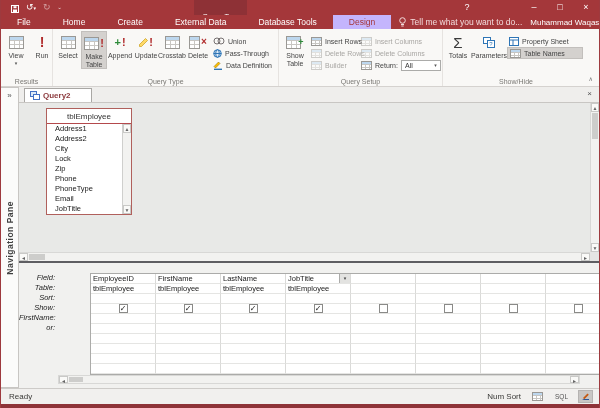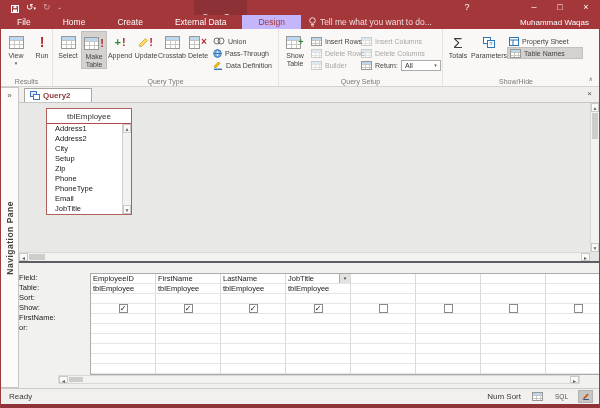--- a/index.html
+++ b/index.html
@@ -78,21 +78,21 @@
   .uhscroll{position:absolute;left:0;right:9px;bottom:0;height:9px;background:#F2F2F0;border-top:1px solid #D8D8D6;}
   .uhscroll .a{position:absolute;top:0;width:9px;height:100%;text-align:center;font-size:5px;color:#666;line-height:8px;background:#FAFAF8;border:1px solid #C9C9C7;}
   .uhscroll .a.l{left:0;} .uhscroll .a.r{right:0;}
   .uhscroll .thumb{position:absolute;left:10px;top:1px;bottom:1px;width:16px;background:#CDCDCB;}
   .ucorner{position:absolute;right:0;bottom:0;width:9px;height:9px;background:#E5E5E3;}
   .splitter{position:absolute;top:261px;left:18px;right:0;height:2px;background:#5E5E62;}
 
   
   .lower{position:absolute;top:263px;left:18px;right:0;bottom:20px;background:#F1F1EF;}
   .rowlabels{position:absolute;top:10px;left:0;width:39px;}
-  .rlabel{height:10px;font-size:7.5px;line-height:10px;text-align:left;padding-right:3px;color:#222;}
+  .rlabel{height:10px;font-size:7.5px;line-height:10px;text-align:right;padding-right:3px;color:#222;font-style:italic;}
   .gridwrap{position:absolute;top:10px;left:39px;border:1px solid #ABABA9;background:#fff;margin-left:32px;}
   .grow{display:flex;height:10px;}
   .gcell{width:65px;border-right:1px solid #DADAD8;border-bottom:1px solid #E5E5E3;font-size:7.5px;line-height:9px;padding-left:2px;color:#1a1a1a;background:#fff;overflow:hidden;white-space:nowrap;position:relative;flex:none;}
   .showcell{display:flex;align-items:center;justify-content:center;padding:0;}
   .cbx{width:9px;height:9px;border:1px solid #8A8A88;background:#fff;font-size:8px;line-height:7px;text-align:center;color:#222;}
   .combo{position:absolute;right:0;top:0;bottom:0;width:11px;background:#E3E3E1;border-left:1px solid #ABABA9;font-size:5px;text-align:center;line-height:9px;color:#444;}
   .lhscroll{position:absolute;left:39px;top:112px;width:522px;height:9px;background:#F2F2F0;border:1px solid #D8D8D6;}
   .lhscroll .a{position:absolute;top:0;width:9px;height:100%;text-align:center;font-size:5px;color:#666;line-height:8px;background:#FAFAF8;border:1px solid #C9C9C7;}
   .lhscroll .a.l{left:0;} .lhscroll .a.r{right:0;}
   .lhscroll .thumb{position:absolute;left:10px;top:1px;bottom:1px;width:14px;background:#CDCDCB;}
@@ -129,20 +129,21 @@
       <span class="wbtn">□</span>
       <span class="wbtn">×</span>
     </div>
   </div>
 
   <div class="tabrow">
     <span class="mtab">File</span>
     <span class="mtab">Home</span>
     <span class="mtab">Create</span>
     <span class="mtab">External Data</span>
+    <span class="mtab">Database Tools</span>
     <span class="mtab active">Design</span>
     <span class="tellme">
       <svg width="7" height="10">
           <circle cx="3.5" cy="3.5" r="2.8" fill="none" stroke="#F3DBDC"></circle>
           <line x1="2" y1="7.5" x2="5" y2="7.5" stroke="#F3DBDC"></line>
           <line x1="2.3" y1="9" x2="4.7" y2="9" stroke="#F3DBDC"></line>
         </svg>
       <span>Tell me what you want to do...</span>
     </span>
     <span class="account">Muhammad Waqas</span>
@@ -337,21 +338,21 @@
       </span>
   </div>
 
   <div class="upper">
     <div class="tcard">
       <div class="tcard-title">tblEmployee</div>
       <div class="tcard-body">
         <div class="fld">Address1</div>
         <div class="fld">Address2</div>
         <div class="fld">City</div>
-        <div class="fld">Setup</div>
+        <div class="fld">Lock</div>
         <div class="fld">Zip</div>
         <div class="fld">Phone</div>
         <div class="fld">PhoneType</div>
         <div class="fld">Email</div>
         <div class="fld">JobTitle</div>
         <div class="vscr">
           <span class="a up">▲</span>
           <span class="a dn">▼</span>
         </div>
       </div>

